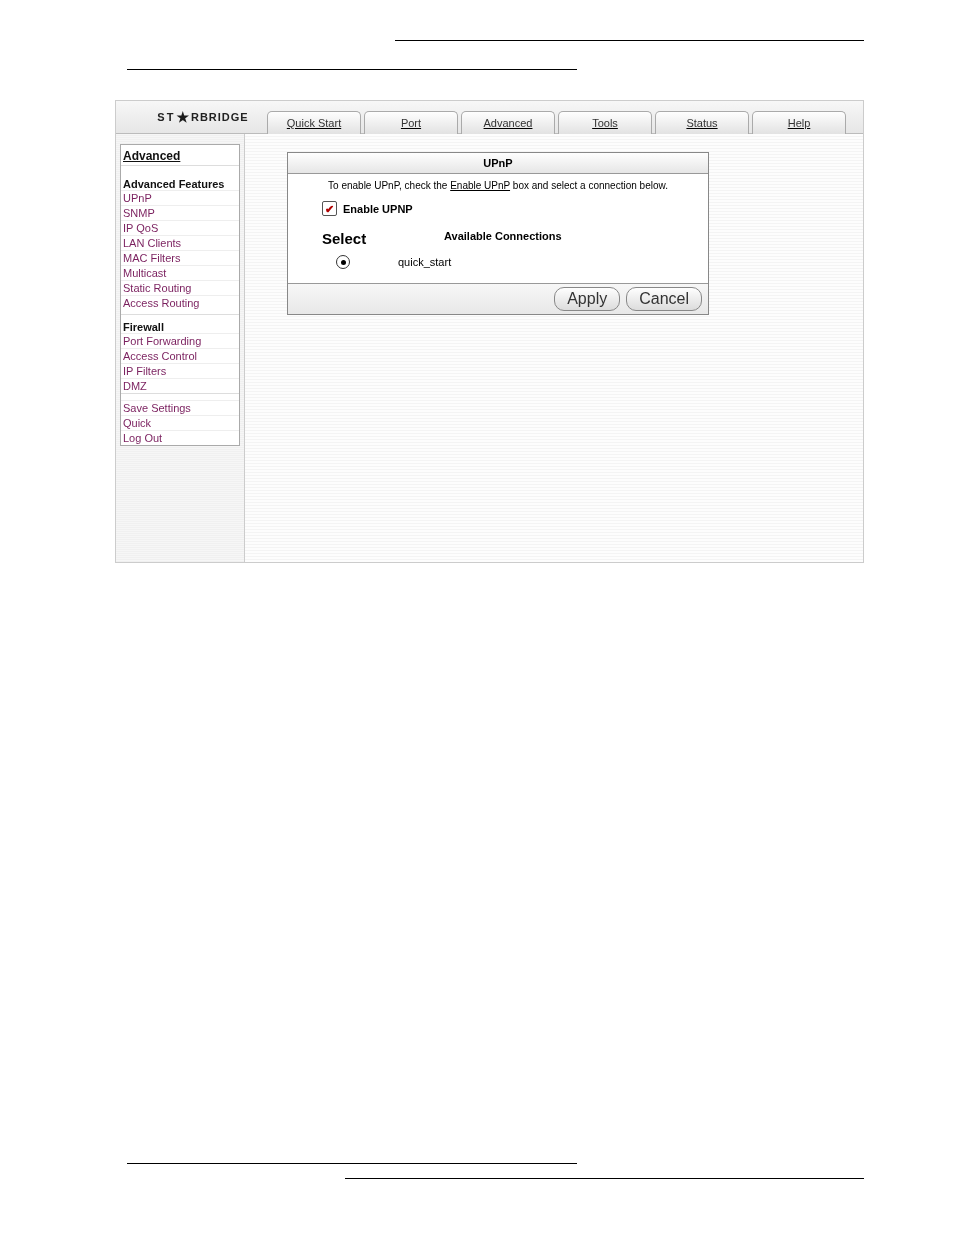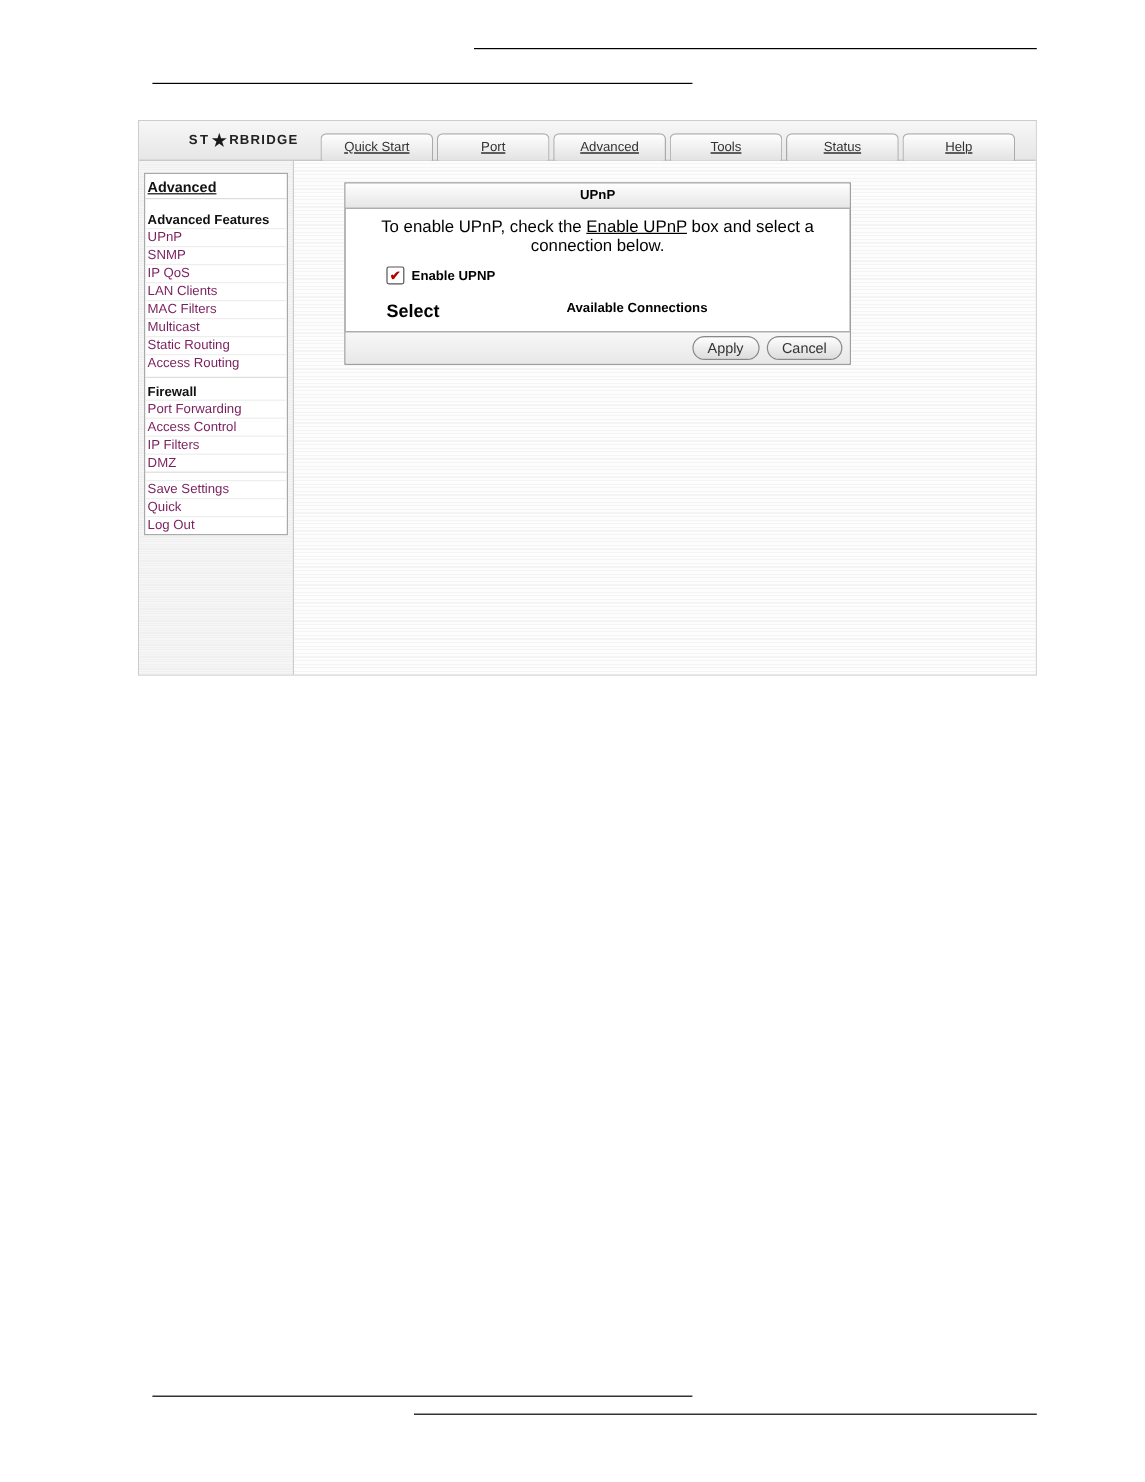--- a/index.html
+++ b/index.html
@@ -143,21 +143,21 @@
     background: linear-gradient(#fefefe,#e6e6e6);
     border-bottom: 1px solid #999;
     font-family: Verdana, Arial, sans-serif;
   }
   .panel-body {
     padding: 6px 10px 8px 10px;
     font-size: 10px;
   }
   .instr {
     text-align: center;
-    font-size: 14px;
+    font-size: 10px;
     margin-bottom: 10px;
   }
   .instr .u { text-decoration: underline; }
   .enable-row {
     display: flex;
     align-items: center;
     margin-left: 24px;
     margin-bottom: 14px;
   }
   .cb {
@@ -180,21 +180,21 @@
     margin-left: 24px;
   }
   .select-col {
     width: 90px;
     font-weight: bold;
     font-size: 15px;
   }
   .avail-col {
     font-weight: bold;
     font-size: 11px;
-    margin-left: 60px;
+    margin-left: 32px;
   }
   .radio-row {
     display: flex;
     align-items: center;
     margin-left: 38px;
     margin-top: 8px;
     margin-bottom: 6px;
   }
   .radio {
     width: 12px; height: 12px;
@@ -214,21 +214,21 @@
   .conn-name { font-size: 11px; }
   .panel-footer {
     border-top: 1px solid #999;
     background: linear-gradient(#f7f7f7,#e8e8e8);
     padding: 3px 6px;
     display: flex;
     justify-content: flex-end;
     gap: 6px;
   }
   .btn {
-    font-size: 12px;
+    font-size: 16px;
     padding: 2px 12px;
     border: 1px solid #888;
     border-radius: 10px;
     background: linear-gradient(#fefefe,#dcdcdc);
     cursor: pointer;
     color: #333;
   }
   .bottom-rules {
     margin-top: 600px;
   }
@@ -310,20 +310,26 @@
             <div class="enable-row">
               <div class="cb">
                 <span class="cb-check">✔</span>
               </div>
               <span class="enable-label">Enable UPNP</span>
             </div>
             <div class="conn-row">
               <div class="select-col">Select</div>
               <div class="avail-col">Available Connections</div>
             </div>
+            <div class="radio-row">
+              <div class="radio">
+                <div class="radio-dot"></div>
+              </div>
+              <span class="conn-name">quick_start</span>
+            </div>
           </div>
           <div class="panel-footer">
             <div class="btn">Apply</div>
             <div class="btn">Cancel</div>
           </div>
         </div>
       </div>
     </div>
   </div>
 

